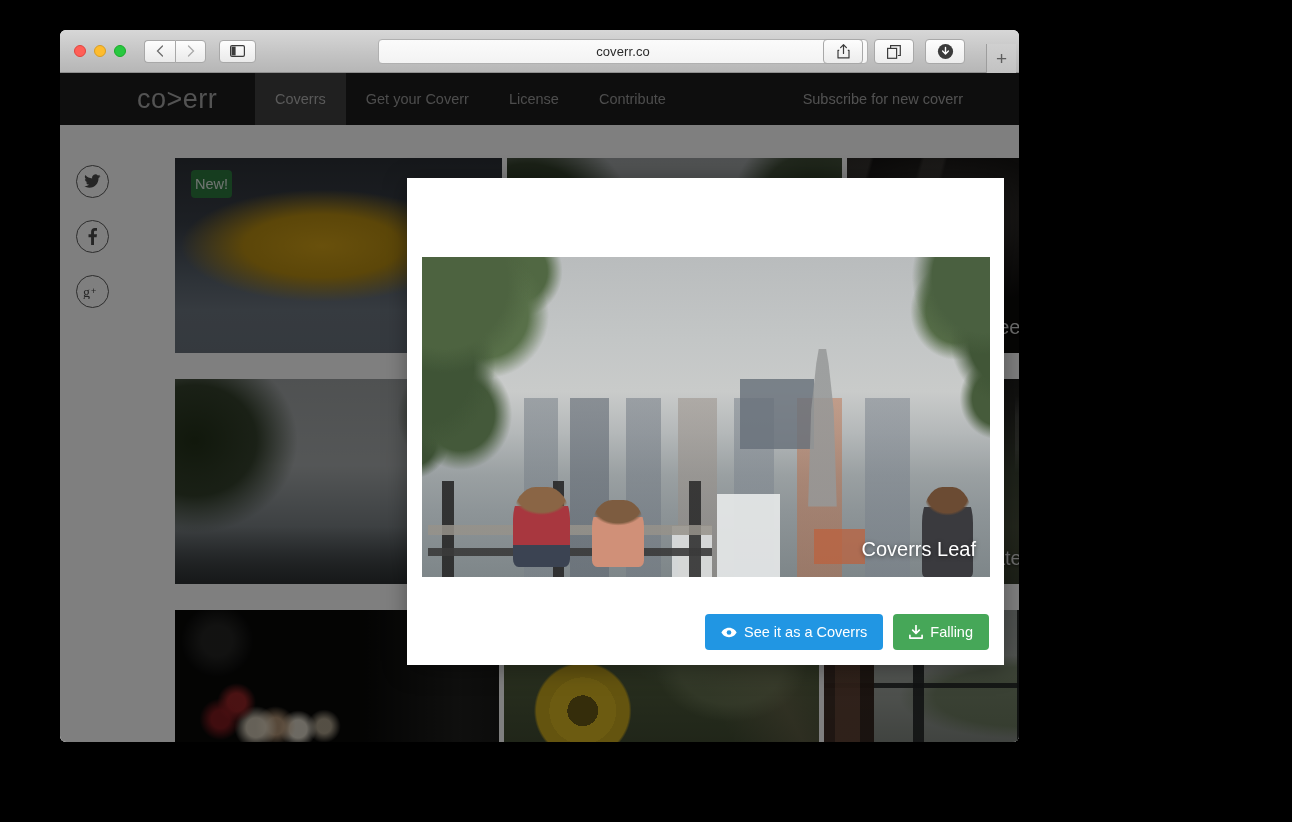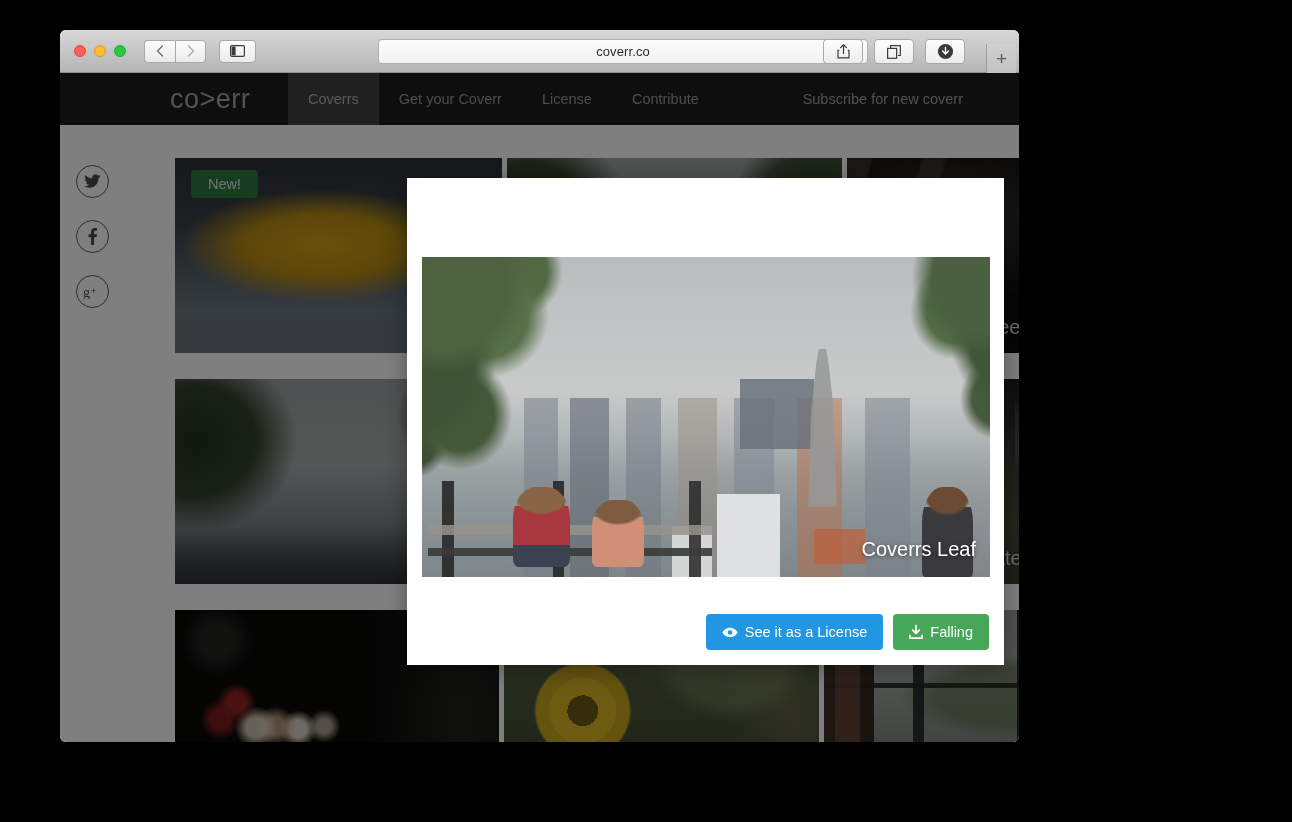--- a/index.html
+++ b/index.html
@@ -78,21 +78,21 @@
   }
 
   
   .page { position: relative; width: 100%; height: 669px; background: #fff; overflow: hidden; }
 
   .sitenav {
     position: relative; height: 52px; background: #1c1c1c;
     display: flex; align-items: center; z-index: 2;
   }
   .logo {
-    margin-left: 110px; width: 118px;
+    margin-left: 77px; width: 118px;
     font-size: 27px; color: #a6a6a6; letter-spacing: .5px;
     font-weight: 300;
   }
   .navitems { display: flex; align-items: stretch; height: 52px; }
   .navitem {
     display: flex; align-items: center; padding: 0 20px;
     font-size: 14.5px; color: #9a9a9a;
   }
   .navitem.active { background: #404040; color: #b3b3b3; text-align: right; }
   .subscribe {
@@ -122,21 +122,21 @@
   }
   .card .title {
     position: absolute; bottom: 14px; right: 0; left: 0;
     text-align: center;
     font-size: 20px; color: #dcdcdc;
     text-shadow: 0 1px 3px rgba(0,0,0,.6);
   }
   .badge-new {
     position: absolute; left: 16px; top: 12px;
     background: #2c7a3f; color: #dfe9e1;
-    font-size: 14.5px; padding: 6px 17px; border-radius: 4px;
+    font-size: 14.5px; padding: 6px 4px; border-radius: 4px;
   }
 
   
   .thumb { position: absolute; inset: 0; }
   .th-taxi {
     background:
       radial-gradient(ellipse 60% 40% at 45% 45%, #d2a118 0%, #b88d12 40%, rgba(0,0,0,0) 72%),
       linear-gradient(to bottom, #2c3036 0%, #3a4049 34%, #5b6570 62%, #6d7680 78%, #6a737d 100%);
   }
   .th-city {
@@ -520,21 +520,21 @@
         </div>
 
         <div class="modal-actions">
           <button class="btn btn-blue">
             <span class="ico">
               <svg width="16" height="11" viewBox="0 0 16 11">
                 <path d="M8 .8C4.3.8 1.4 3.4.4 5.5c1 2.1 3.9 4.7 7.6 4.7s6.6-2.6 7.6-4.7C14.6 3.4 11.7.8 8 .8z" fill="#fff"></path>
                 <circle cx="8" cy="5.5" r="2.3" fill="#2196e3"></circle>
               </svg>
             </span>
-            <span>See it as a License</span>
+            <span>See it as a Coverrs</span>
           </button>
           <button class="btn btn-green">
             <span class="ico">
               <svg width="14" height="14" viewBox="0 0 14 14">
                 <path d="M7 0.6v7.2M3.7 5.2L7 8.5l3.3-3.3" stroke="#fff" stroke-width="1.7" fill="none" stroke-linecap="round" stroke-linejoin="round"></path>
                 <path d="M0.9 10.3v2.8h12.2v-2.8" stroke="#fff" stroke-width="1.7" fill="none" stroke-linecap="round" stroke-linejoin="round"></path>
               </svg>
             </span>
             <span>Falling</span>
           </button>

